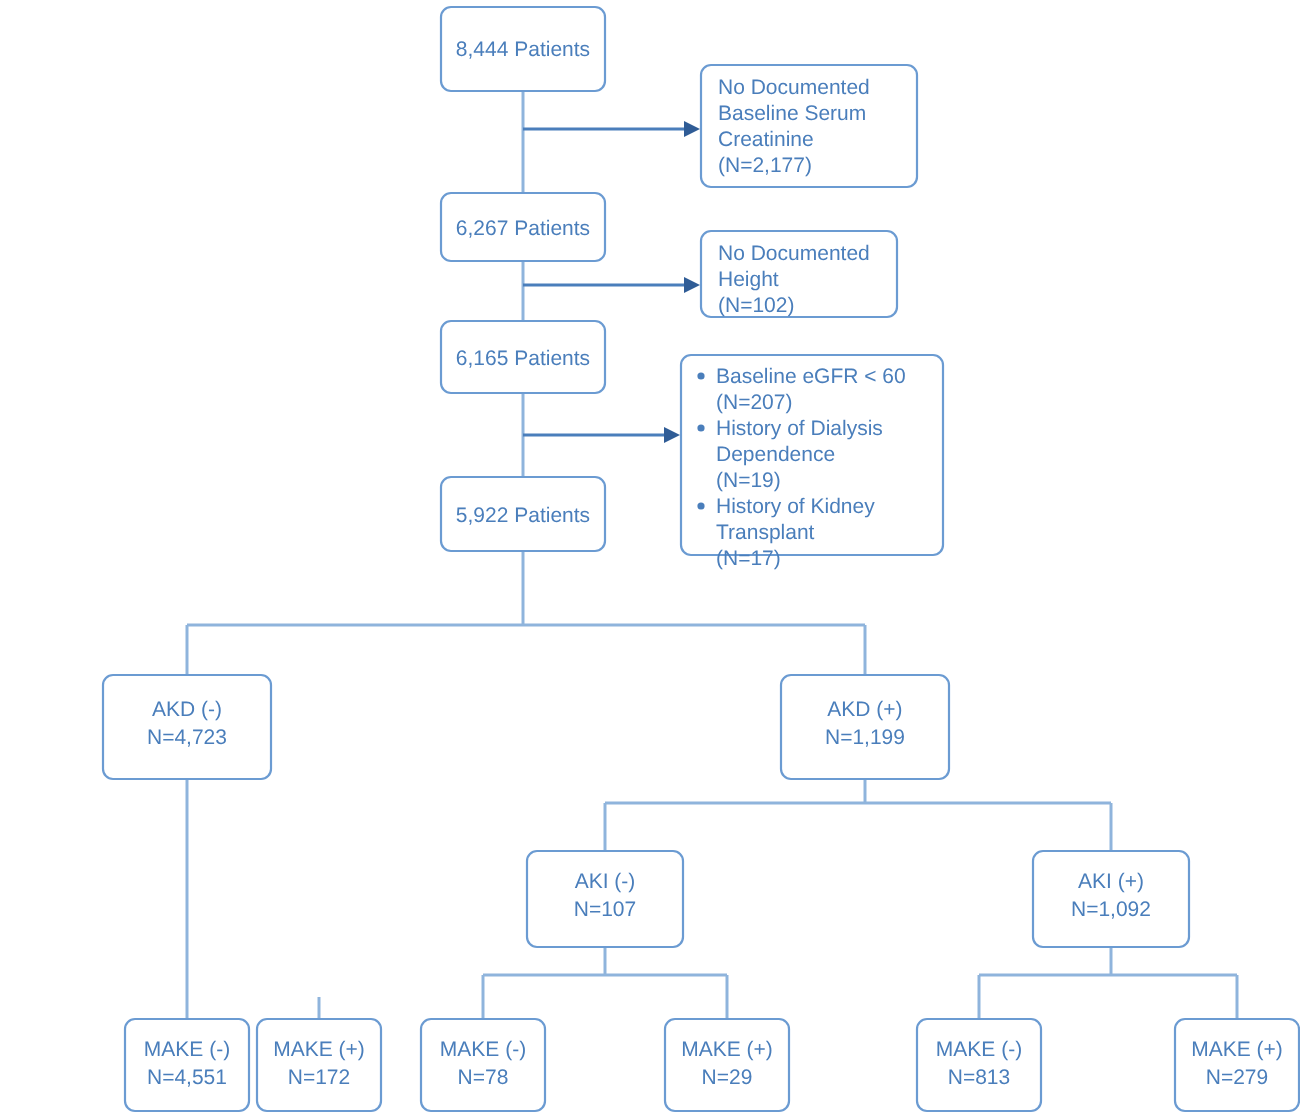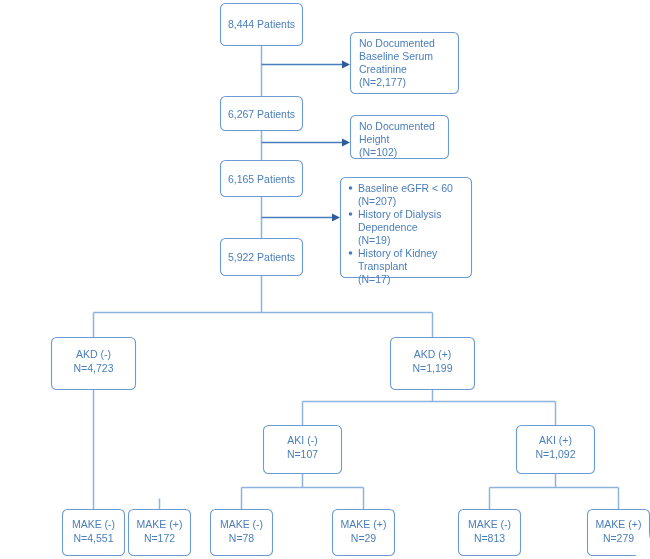--- a/index.html
+++ b/index.html
@@ -7,21 +7,20 @@
     padding: 0;
     background: #ffffff;
   }
   #stage {
     position: relative;
     width: 650px;
     height: 559px;
     background: #ffffff;
     font-family: "Liberation Sans", sans-serif;
     overflow: hidden;
-    border-radius: 27px;
   }
   #flow {
     position: absolute;
     left: 0;
     top: 0;
     width: 650px;
     height: 559px;
   }
   .node-rect {
     fill: #ffffff;

